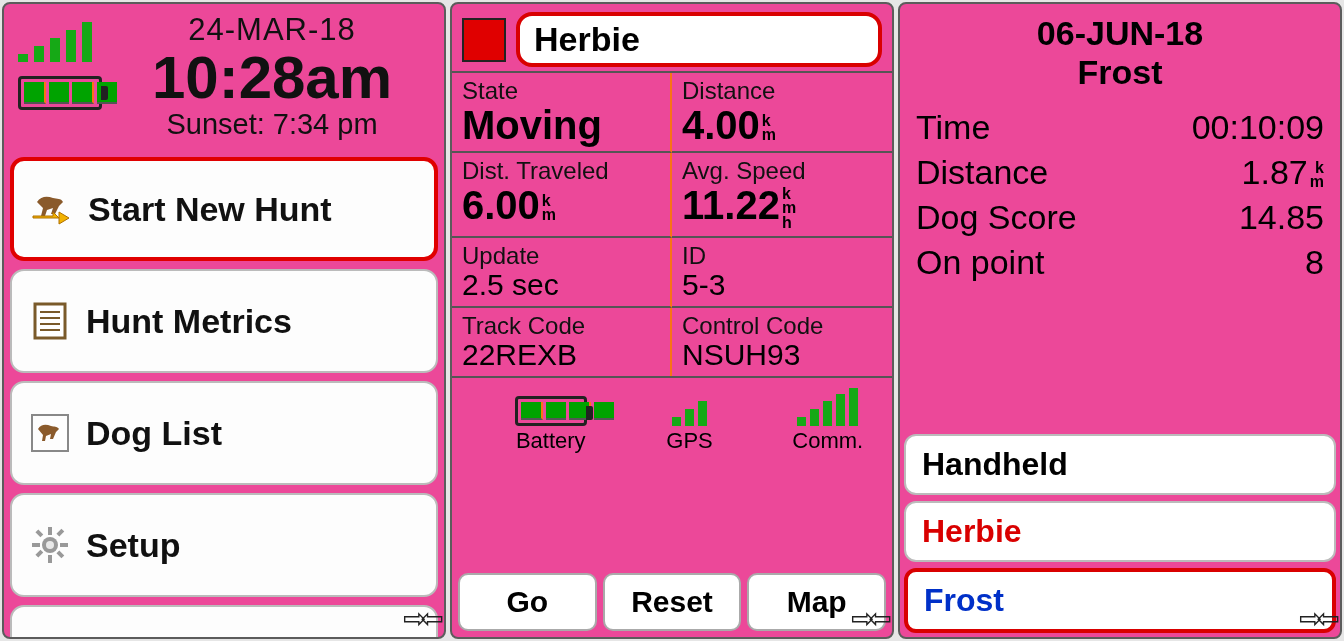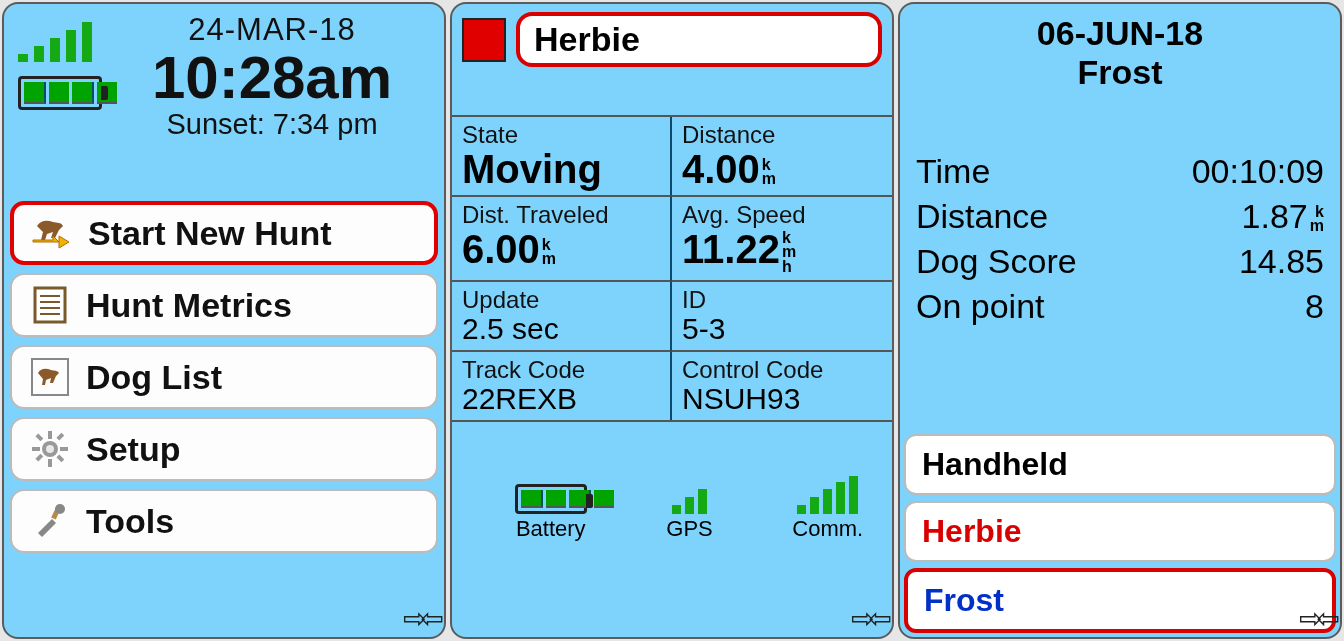--- a/index.html
+++ b/index.html
@@ -7,28 +7,27 @@
     background: #e6e6e6;
     font-family: "Arial Narrow", Arial, sans-serif;
     display: flex;
     gap: 4px;
     padding: 2px;
     width: 1344px;
     height: 641px;
   }
   .screen {
     flex: 1;
-    background: #7dd3fc;
+    background: #ec4899;
     border: 2px solid #5c5c5c;
-    border-radius: 16px;
+    border-radius: 8px;
     display: flex;
     flex-direction: column;
     position: relative;
     overflow: hidden;
-    gap: 44px;
   }
 
   
   .s1-header {
     display: flex;
     padding: 8px 14px 10px 14px;
   }
   .s1-status {
     display: flex;
     flex-direction: column;
@@ -91,21 +90,21 @@
     background:#fdfdfd;
     border:2px solid #bbb;
     border-radius:14px;
     display:flex;
     align-items:center;
     gap:14px;
     padding:24px 16px;
     font-size:34px;
     font-weight:600;
     color:#111;
-    height:64px;
+    height:104px;
   }
   .menu-item.selected {
     border:4px solid #e00000;
   }
   .mi-icon {
     width:44px; height:44px;
     display:flex; align-items:center; justify-content:center;
     font-size:34px;
   }
 
@@ -130,21 +129,21 @@
     font-size:34px;
     font-weight:700;
   }
   .grid {
     border-top:2px solid #555;
     border-bottom:2px solid #555;
     display:grid;
     grid-template-columns:1fr 1fr;
   }
   .cell {
-    border-right:2px solid #0c4a6e;
+    border-right:2px solid #f97316;
     border-bottom:2px solid #555;
     padding:4px 10px 6px 10px;
   }
   .cell:nth-child(2n){border-right:none;}
   .cell .lbl {font-size:24px; color:#111;}
   .cell .val {font-size:40px; font-weight:700; line-height:1;}
   .cell.small .val {font-size:30px; font-weight:500;}
   .unit {font-size:16px; font-weight:700; display:inline-block; line-height:0.9; vertical-align: middle; margin-left:2px;}
   .s2-status-row {
     display:flex;

